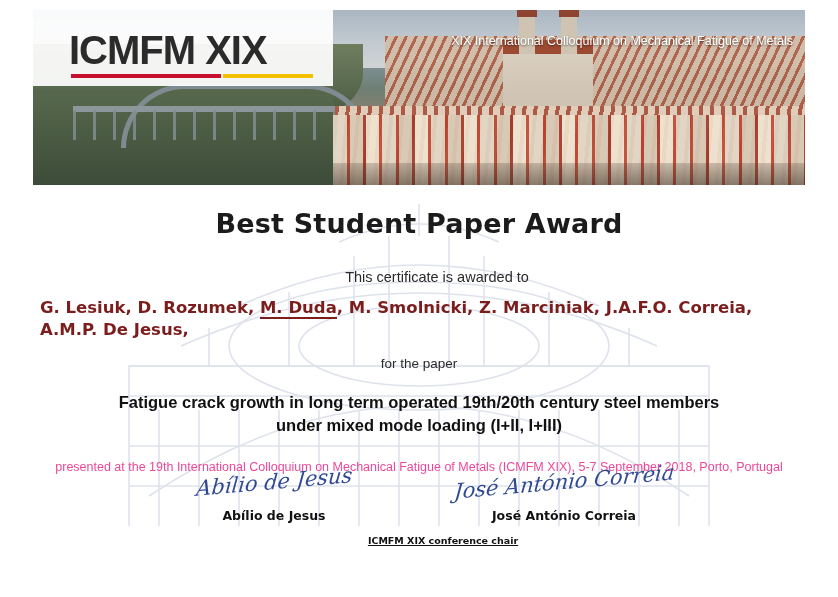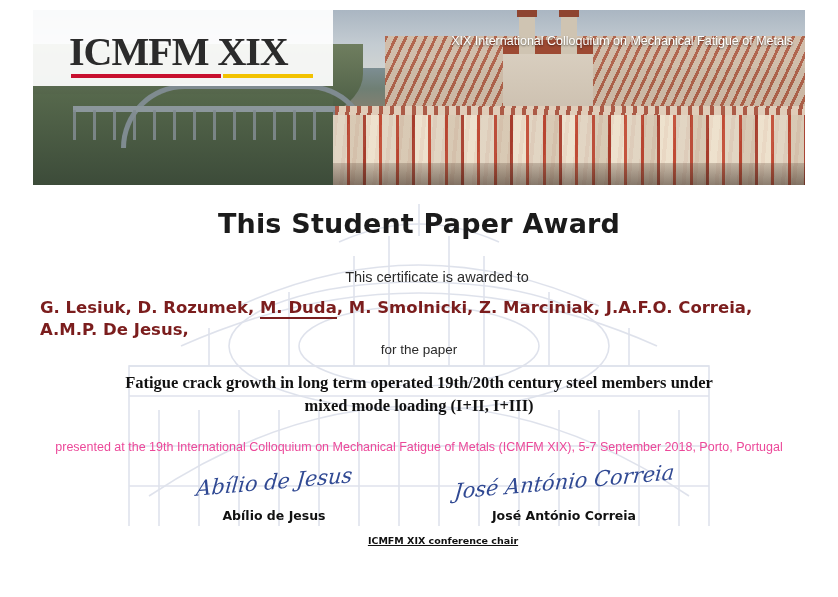--- a/index.html
+++ b/index.html
@@ -107,21 +107,21 @@
     position: absolute; left: 300px; bottom: 0; width: 505px; height: 22px;
     background: linear-gradient(to bottom, rgba(90,70,55,0.25), rgba(60,45,35,0.55));
   }
   
   .logo-box {
     position: absolute; left: 33px; top: 10px; width: 300px; height: 76px;
     background: rgba(255,255,255,0.93);
   }
   .logo-text {
     position: absolute; left: 36px; top: 18px;
-    font-family: Liberation Serif, serif;
+    font-family: Liberation Sans, sans-serif;
     font-weight: bold;
     font-size: 40px;
     letter-spacing: -1px;
     color: #2b2b2b;
     white-space: nowrap;
   }
   .logo-underline-red {
     position: absolute; left: 38px; top: 64px; width: 150px; height: 4px; background: #c8102e;
   }
   .logo-underline-yellow {
@@ -181,29 +181,30 @@
     margin-top: 12px;
     padding: 0 40px;
   }
   .recipients .hl {
     border-bottom: 2px solid #7b1d1d;
   }
   .for-the-paper {
     text-align: center;
     font-size: 13.5px;
     color: #2a2a2a;
+    margin-top: 14px;
   }
   .paper-title {
     text-align: center;
-    font-family: Liberation Serif, serif;
+    font-family: Liberation Sans, sans-serif;
     font-weight: bold;
     font-size: 16.5px;
     color: #111111;
     line-height: 1.45;
-    margin-top: 14px;
+    margin-top: 20px;
     padding: 0 116px;
   }
   .presented {
     text-align: center;
     font-size: 12.5px;
     color: #ec4899;
     margin-top: 22px;
     padding: 0 30px;
   }
 
@@ -307,21 +308,21 @@
       <path d="M40 250 L620 250"></path>
       <path d="M40 290 L620 290"></path>
       <path d="M265 60 L265 170 M395 60 L395 170"></path>
       <ellipse cx="330" cy="150" rx="120" ry="40"></ellipse>
       <ellipse cx="330" cy="150" rx="190" ry="64"></ellipse>
     </g>
   </svg>
 
   <div class="body">
 
-    <div class="award-title">This Student Paper Award</div>
+    <div class="award-title">Best Student Paper Award</div>
 
     <div class="awarded-to">This certificate is awarded to</div>
 
     <div class="recipients">
       <span>G. Lesiuk, D. Rozumek, </span><span class="hl">M. Duda</span><span>, M. Smolnicki, Z. Marciniak, J.A.F.O. Correia, A.M.P. De Jesus,</span><br>
     </div>
 
     <div class="for-the-paper">for the paper</div>
 
     <div class="paper-title">Fatigue crack growth in long term operated 19th/20th century steel members under mixed mode loading (I+II, I+III)</div>

